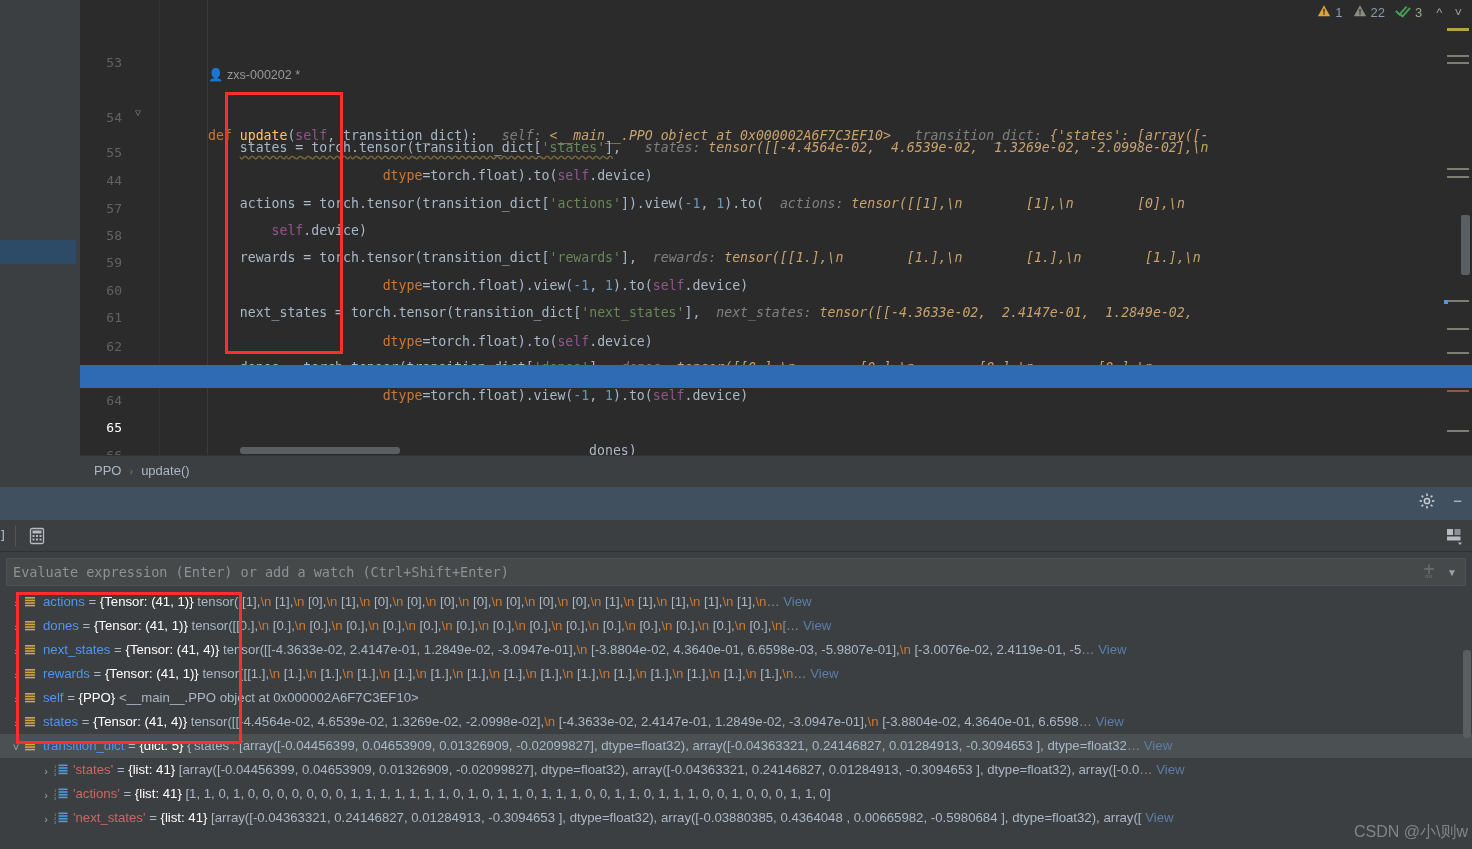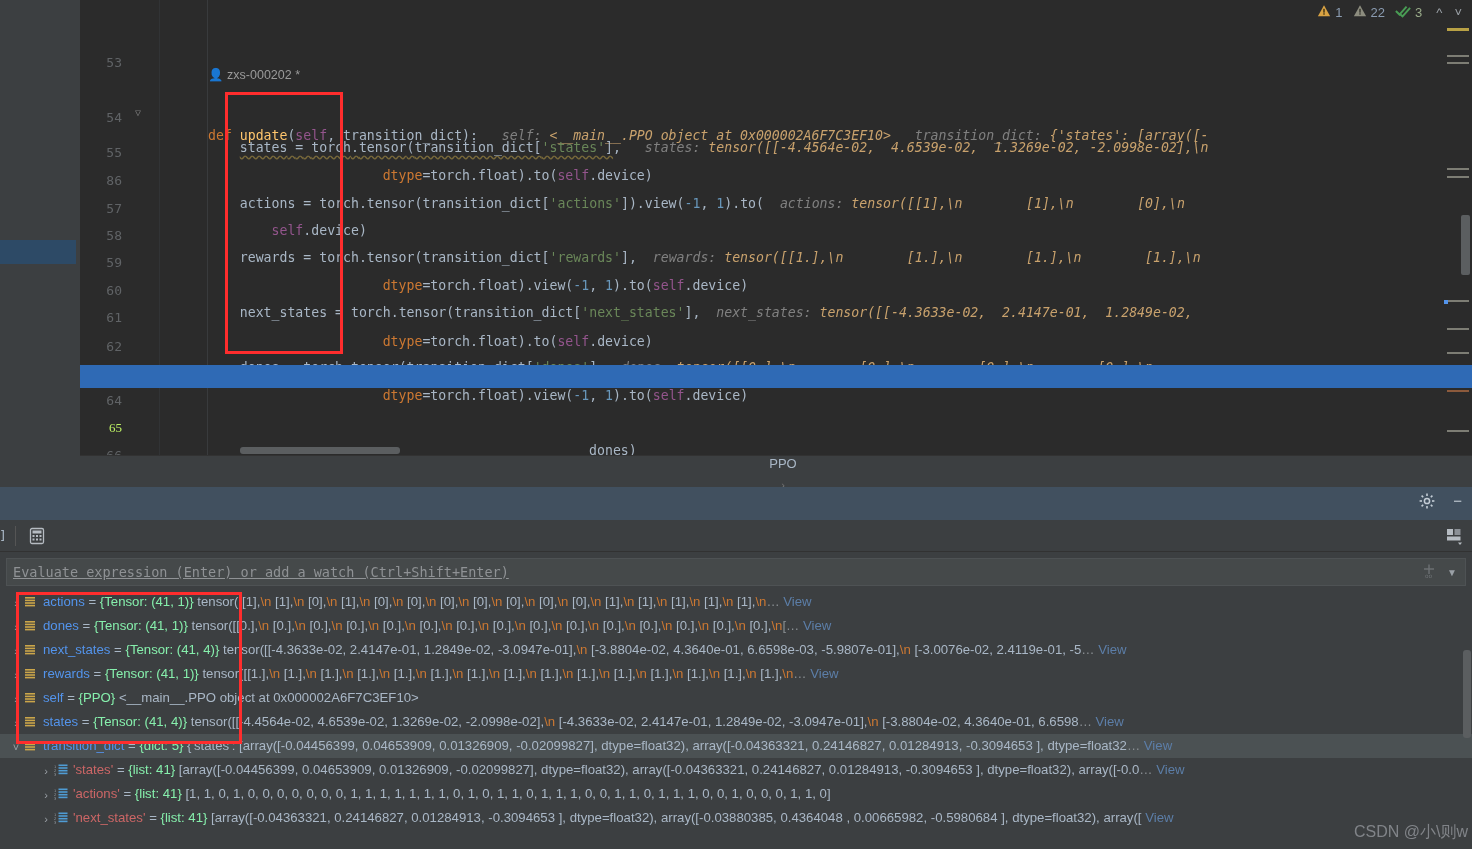--- a/index.html
+++ b/index.html
@@ -20,21 +20,21 @@
   .status-icons .cnt { color:#8a9bb0; margin-right:6px; font-size:13px;}
   .status-icons .cnt.g { color:#9aab8a; }
   .chev { color:#9aa0a6; font-size:13px; padding:0 4px; cursor:pointer;}
 
   .lines { position:absolute; left:0; top:0; width:100%;}
   .ln { position:relative; height:23px; line-height:23px; white-space:pre; }
   .ln .num { position:absolute; left:0; width:42px; text-align:right; color:#606366; font-size:13px;margin-top:28px;}
   .ln .fold { position:absolute; left:50px; width:16px; text-align:center; color:#787878; font-size:10px;}
   .ln .code { position:absolute; left:128px; white-space:pre; }
   .ln.sel { background:#2f6ab5; }
-  .ln.sel .num { color:#bef264;font-family:Liberation Serif, serif; }
+  .ln.sel .num { color:#ffffff; }
   .gutterline { position:absolute; left:127px; top:0; width:1px; height:455px; background:#393b3d; }
   .gutter-sep { position:absolute; left:79px; top:0; width:1px; height:455px; background:#313335;}
 
   
   .kw { color:#cc7832; }
   .fn { color:#ffc66d; }
   .id { color:#a9b7c6; }
   .self { color:#94558d; }
   .str { color:#6a8759; }
   .num2 { color:#6897bb; }
@@ -50,21 +50,21 @@
 
   
   .redbox { position:absolute; border:3px solid #ff2d2d; pointer-events:none; z-index:25;}
   .ed-thumb { position:absolute; right:2px; top:215px; width:9px; height:60px; background:#5b5e60; border-radius:2px;}
   .mark { position:absolute; right:3px; width:22px; height:2px; }
   .marks { position:absolute; right:0; top:0; width:30px; height:455px;}
 
   
   .breadcrumb { position:absolute; left:80px; top:455px; right:0; height:30px; background:#3c3f41;
     display:flex; align-items:center; padding-left:14px; gap:8px; color:#a9b7c6; font-size:13px;
-    border-top:1px solid #323232;flex-direction:column;}
+    border-top:1px solid #323232;}
   .breadcrumb .sepc { color:#777; font-size:11px;}
   .hscroll-tr { position:absolute; left:160px; top:447px; width:160px; height:7px; background:#5b5e60; border-radius:3px; }
 
   
   .debug-header { position:absolute; left:0; top:487px; width:1472px; height:33px; background:#41505f;}
   .debug-header .dh-icons { position:absolute; right:10px; top:6px; display:flex; gap:18px; align-items:center;}
   .gear { width:16px; height:16px; position:relative; display:inline-block;}
   .gear svg { display:block; }
   .minus { color:#c4cdd6; font-size:15px; line-height:14px;}
 
@@ -72,39 +72,39 @@
      border-bottom:1px solid #323232;}
   .tb-cursor { position:absolute; left:-1px; top:8px; color:#a9b7c6; font-size:13px;
      font-family:"DejaVu Sans Mono",monospace;}
   .tb-div { position:absolute; left:15px; top:6px; width:1px; height:20px; background:#555;}
   .calcicon { position:absolute; left:28px; top:7px; width:18px; height:18px; }
   .tb-right { position:absolute; right:8px; top:6px; width:20px; height:20px;}
 
   .evalbar { position:absolute; left:6px; top:558px; width:1460px; height:28px; background:#45494a;
      border:1px solid #4e5254; display:flex; align-items:center; }
   .evalbar .ph { color:#8f9295; font-size:13.5px; padding-left:6px;
-     font-family:"DejaVu Sans Mono","Liberation Mono",monospace;text-decoration:underline;}
+     font-family:"DejaVu Sans Mono","Liberation Mono",monospace;}
   .evalbar .adds { margin-left:auto; display:flex; align-items:center; gap:10px; padding-right:8px; }
   .plusw { color:#6d7174; font-size:15px; }
   .caretd { color:#9aa0a6; font-size:10px; }
 
   .vars { position:absolute; left:0; top:590px; width:1472px; height:259px; background:#3c3f41;
     font-family:"Liberation Sans",sans-serif; font-size:13.2px; overflow:hidden;}
   .vrow { position:relative; height:24px; line-height:24px; white-space:nowrap; overflow:hidden;}
   .vrow.hl { background:#4b5153; }
   .arrow { display:inline-block; width:16px; text-align:center; color:#9aa0a6; font-size:11px;
      vertical-align:middle;}
   .ind1 { padding-left:8px; }
   .ind2 { padding-left:38px; }
   .vico { display:inline-block; width:13px; height:13px; vertical-align:-2px; margin-right:6px; position:relative;}
   .vname { color:#9876aa; }
   .vname.blue { color:#5394ec; }
   .vname.red { color:#cc6666; }
   .veq { color:#a9b7c6; }
-  .vtype { color:#86efac; }
+  .vtype { color:#ffffff; }
   .vval { color:#a9b7c6; }
   .vn { color:#cc7832; }
   .viewlink { color:#5c7ea8; }
   .dots { color:#8a8f93; }
   .vars-scroll { position:absolute; right:0; top:590px; width:10px; height:259px; }
   .vs-thumb { position:absolute; right:1px; top:60px; width:8px; height:88px; background:#5b5e60; border-radius:3px;}
   .watermark { position:absolute; right:4px; bottom:6px; color:#8d9095; font-size:16px; opacity:.85;}
 </style>
 </head>
 <body>
@@ -168,21 +168,21 @@
           <span class="fold">▽</span>
           <span class="code"><span class="kw">def </span><span class="fn">update</span><span class="punct">(</span><span class="self">self</span><span class="punct">, </span><span class="id">transition_dict</span><span class="punct">):</span>   <span class="hint">self:</span> <span class="hintval">&lt;__main__.PPO object at 0x000002A6F7C3EF10&gt;</span>   <span class="hint">transition_dict:</span> <span class="hintval">{'states': [array([-</span></span>
         </div>
 
         <div class="ln" style="position:absolute;top:90px">
           <span class="num">55</span>
           <span class="code">    <span class="wavy"><span class="id">states</span> <span class="punct">=</span> <span class="id">torch</span><span class="punct">.</span><span class="id">tensor</span><span class="punct">(</span><span class="id">transition_dict</span><span class="punct">[</span><span class="str">'states'</span><span class="punct">]</span></span><span class="punct">,</span>   <span class="hint">states:</span> <span class="hintval">tensor([[-4.4564e-02,  4.6539e-02,  1.3269e-02, -2.0998e-02],\n</span></span>
         </div>
 
         <div class="ln" style="position:absolute;top:118px">
-          <span class="num">86</span>
+          <span class="num">44</span>
           <span class="code">                      <span class="kw">dtype</span><span class="punct">=</span><span class="id">torch</span><span class="punct">.</span><span class="id">float</span><span class="punct">).</span><span class="id">to</span><span class="punct">(</span><span class="self">self</span><span class="punct">.</span><span class="id">device</span><span class="punct">)</span></span>
         </div>
 
         <div class="ln" style="position:absolute;top:146px">
           <span class="num">57</span>
           <span class="code">    <span class="id">actions</span> <span class="punct">=</span> <span class="id">torch</span><span class="punct">.</span><span class="id">tensor</span><span class="punct">(</span><span class="id">transition_dict</span><span class="punct">[</span><span class="str">'actions'</span><span class="punct">]).</span><span class="id">view</span><span class="punct">(</span><span class="num2">-1</span><span class="punct">, </span><span class="num2">1</span><span class="punct">).</span><span class="id">to</span><span class="punct">(</span>  <span class="hint">actions:</span> <span class="hintval">tensor([[1],\n        [1],\n        [0],\n</span></span>
         </div>
 
         <div class="ln" style="position:absolute;top:173px">
           <span class="num">58</span>

